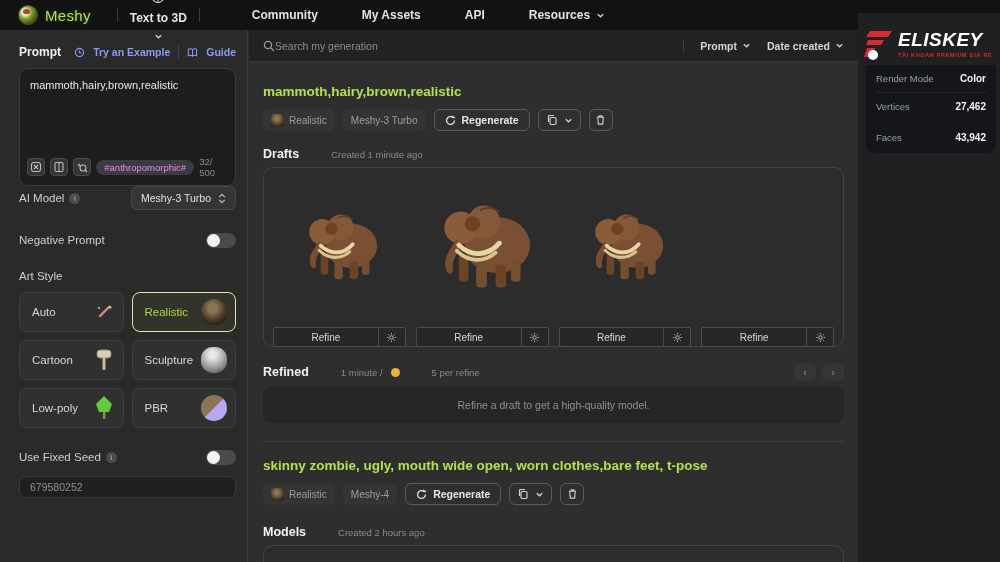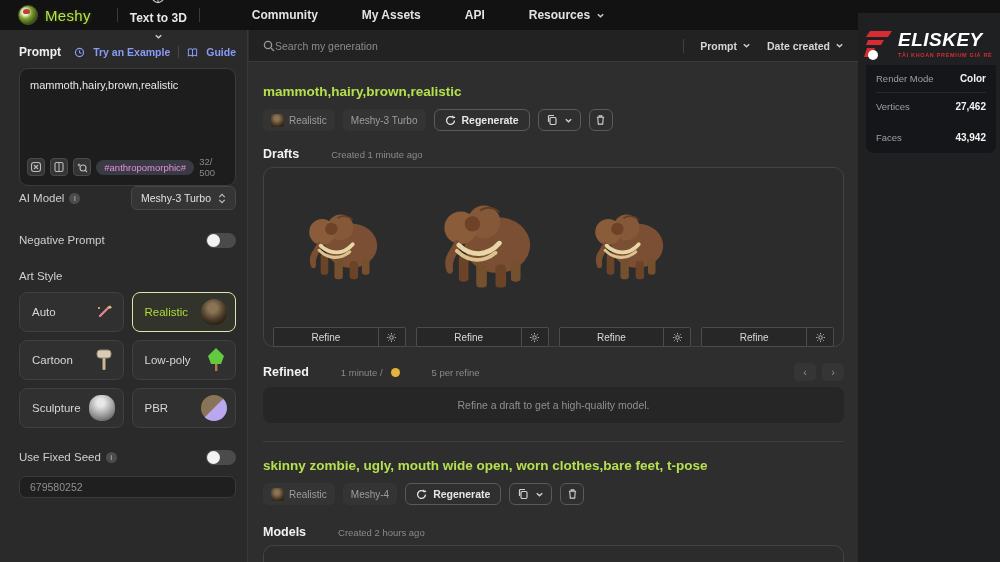--- a/index.html
+++ b/index.html
@@ -276,29 +276,29 @@
         <span class="thumb realistic"></span>
       </div>
       <div class="art-card">
         <span>Cartoon</span>
         <svg class="icon" width="22" height="26" viewBox="0 0 22 26">
           <rect x="4" y="3" width="14" height="8" rx="3" fill="#d9cdb8" stroke="#8f8570" stroke-width="1"></rect>
           <rect x="9.5" y="11" width="3" height="12" rx="1.2" fill="#cbb893"></rect>
         </svg>
       </div>
       <div class="art-card">
+        <span>Sculpture</span>
+        <span class="thumb sculpture"></span>
+      </div>
+      <div class="art-card">
         <span>Low-poly</span>
         <svg class="icon" width="22" height="28" viewBox="0 0 22 28">
           <path d="M11 2 L19 10 L16 18 L6 18 L3 10 Z" fill="#63c93e"></path>
           <rect x="10" y="18" width="2.4" height="7" fill="#a8833e"></rect>
         </svg>
-      </div>
-      <div class="art-card">
-        <span>Sculpture</span>
-        <span class="thumb sculpture"></span>
       </div>
       <div class="art-card">
         <span>PBR</span>
         <span class="thumb pbr"></span>
       </div>
     </div>
 
     <div class="form-row row-seed">
       <span class="form-label">
         <span>Use Fixed Seed</span>

